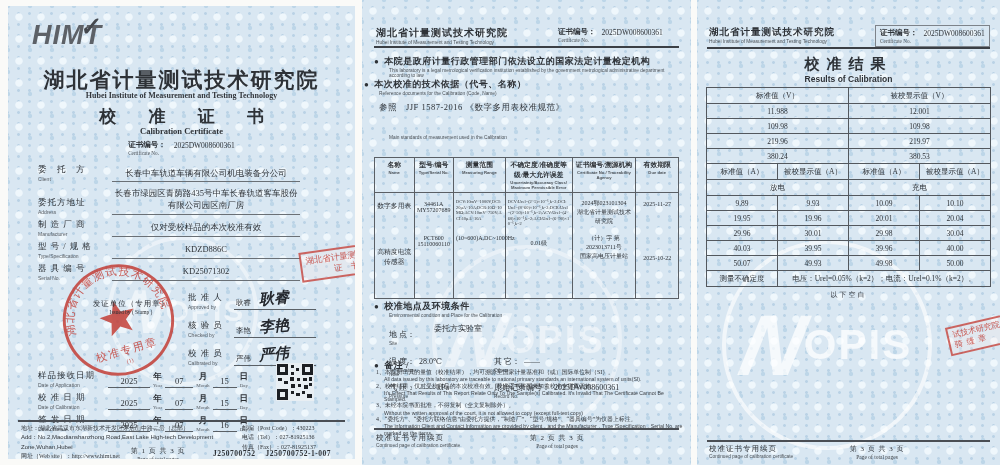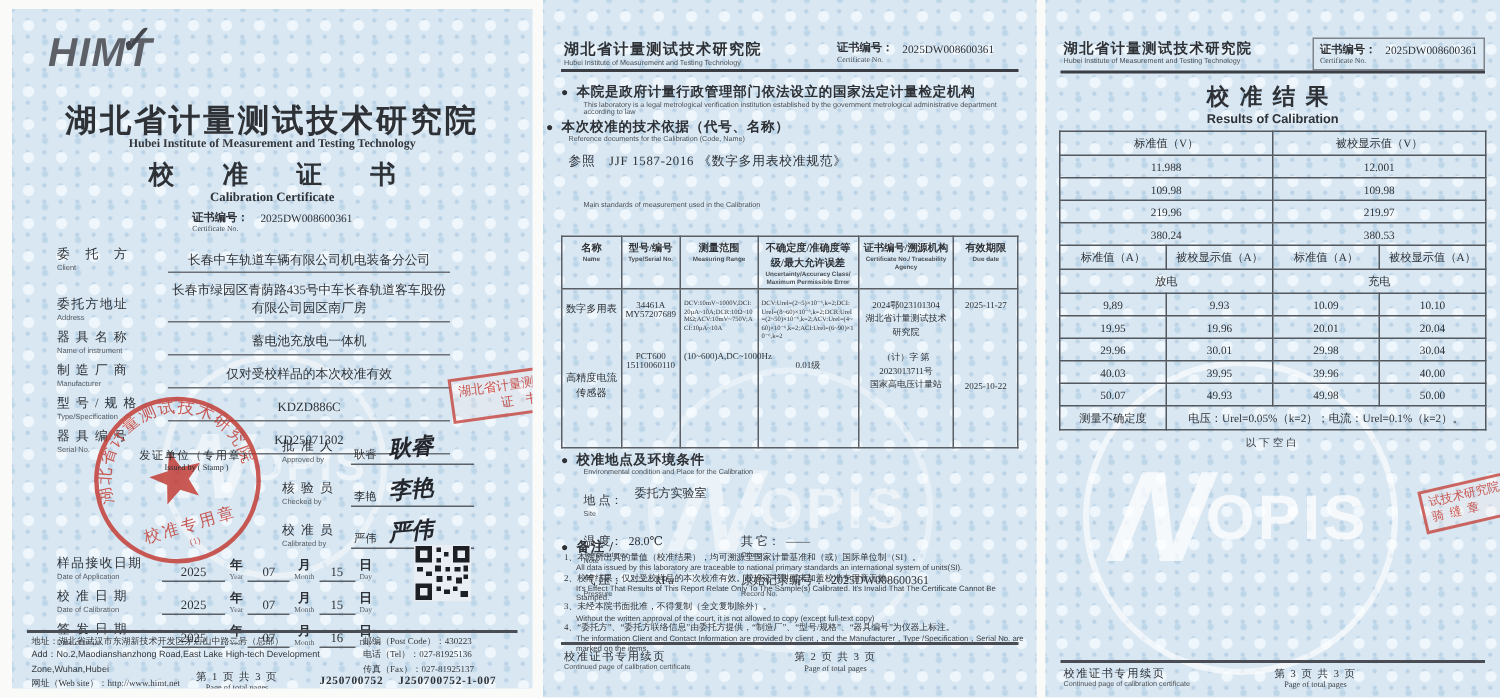--- a/index.html
+++ b/index.html
@@ -116,27 +116,20 @@
           <div class="lblen">Client</div>
           </div>
         <div class="fval">长春中车轨道车辆有限公司机电装备分公司</div>
       </div>
       <div class="frow" style="margin-bottom:4px">
         <div style="width:74px">
             <div class="lblcn">委托方地址</div>
           <div class="lblen">Address</div>
           </div>
         <div class="fval">长春市绿园区青荫路435号中车长春轨道客车股份有限公司园区南厂房</div>
-      </div>
-      <div class="frow" style="margin-bottom:4px">
-        <div style="width:74px">
-            <div class="lblcn">器 具 名 称</div>
-          <div class="lblen">Name of instrument</div>
-          </div>
-        <div class="fval">蓄电池充放电一体机</div>
       </div>
       <div class="frow" style="margin-bottom:4px">
         <div style="width:74px">
             <div class="lblcn">制 造 厂 商</div>
           <div class="lblen">Manufacturer</div>
           </div>
         <div class="fval">仅对受校样品的本次校准有效</div>
       </div>
       <div class="frow" style="margin-bottom:4px">
         <div style="width:74px">
@@ -425,21 +418,21 @@
           <div class="c6" style="margin-top:6px">2025-11-27</div>
           <div class="c6" style="margin-top:48px">2025-10-22</div>
         </td>
       </tr>
     </tbody>
       </table>
 
     <div class="a" style="left:12px;top:300px;right:10px">
       <div class="bullet">校准地点及环境条件</div>
       <div class="bulen">Environmental condition and Place for the Calibration</div>
-      <div style="margin:5px 0 0 15px;display:flex;gap:8px">
+      <div style="margin:5px 0 0 15px;display:flex;gap:19px">
         <div><span class="envlbl">地 点：</span>
           <div class="envlblen">Site</div></div>
         <span class="envlbl">委托方实验室</span>
       </div>
       <div style="margin:4px 0 0 15px;display:flex">
         <div style="width:105px"><span class="envlbl">温 度：</span>
           <span class="envlbl">28.0℃</span>
           <div class="envlblen">Temperature</div></div>
         <div><span class="envlbl">其 它：</span>
           <span class="envlbl">——</span>

